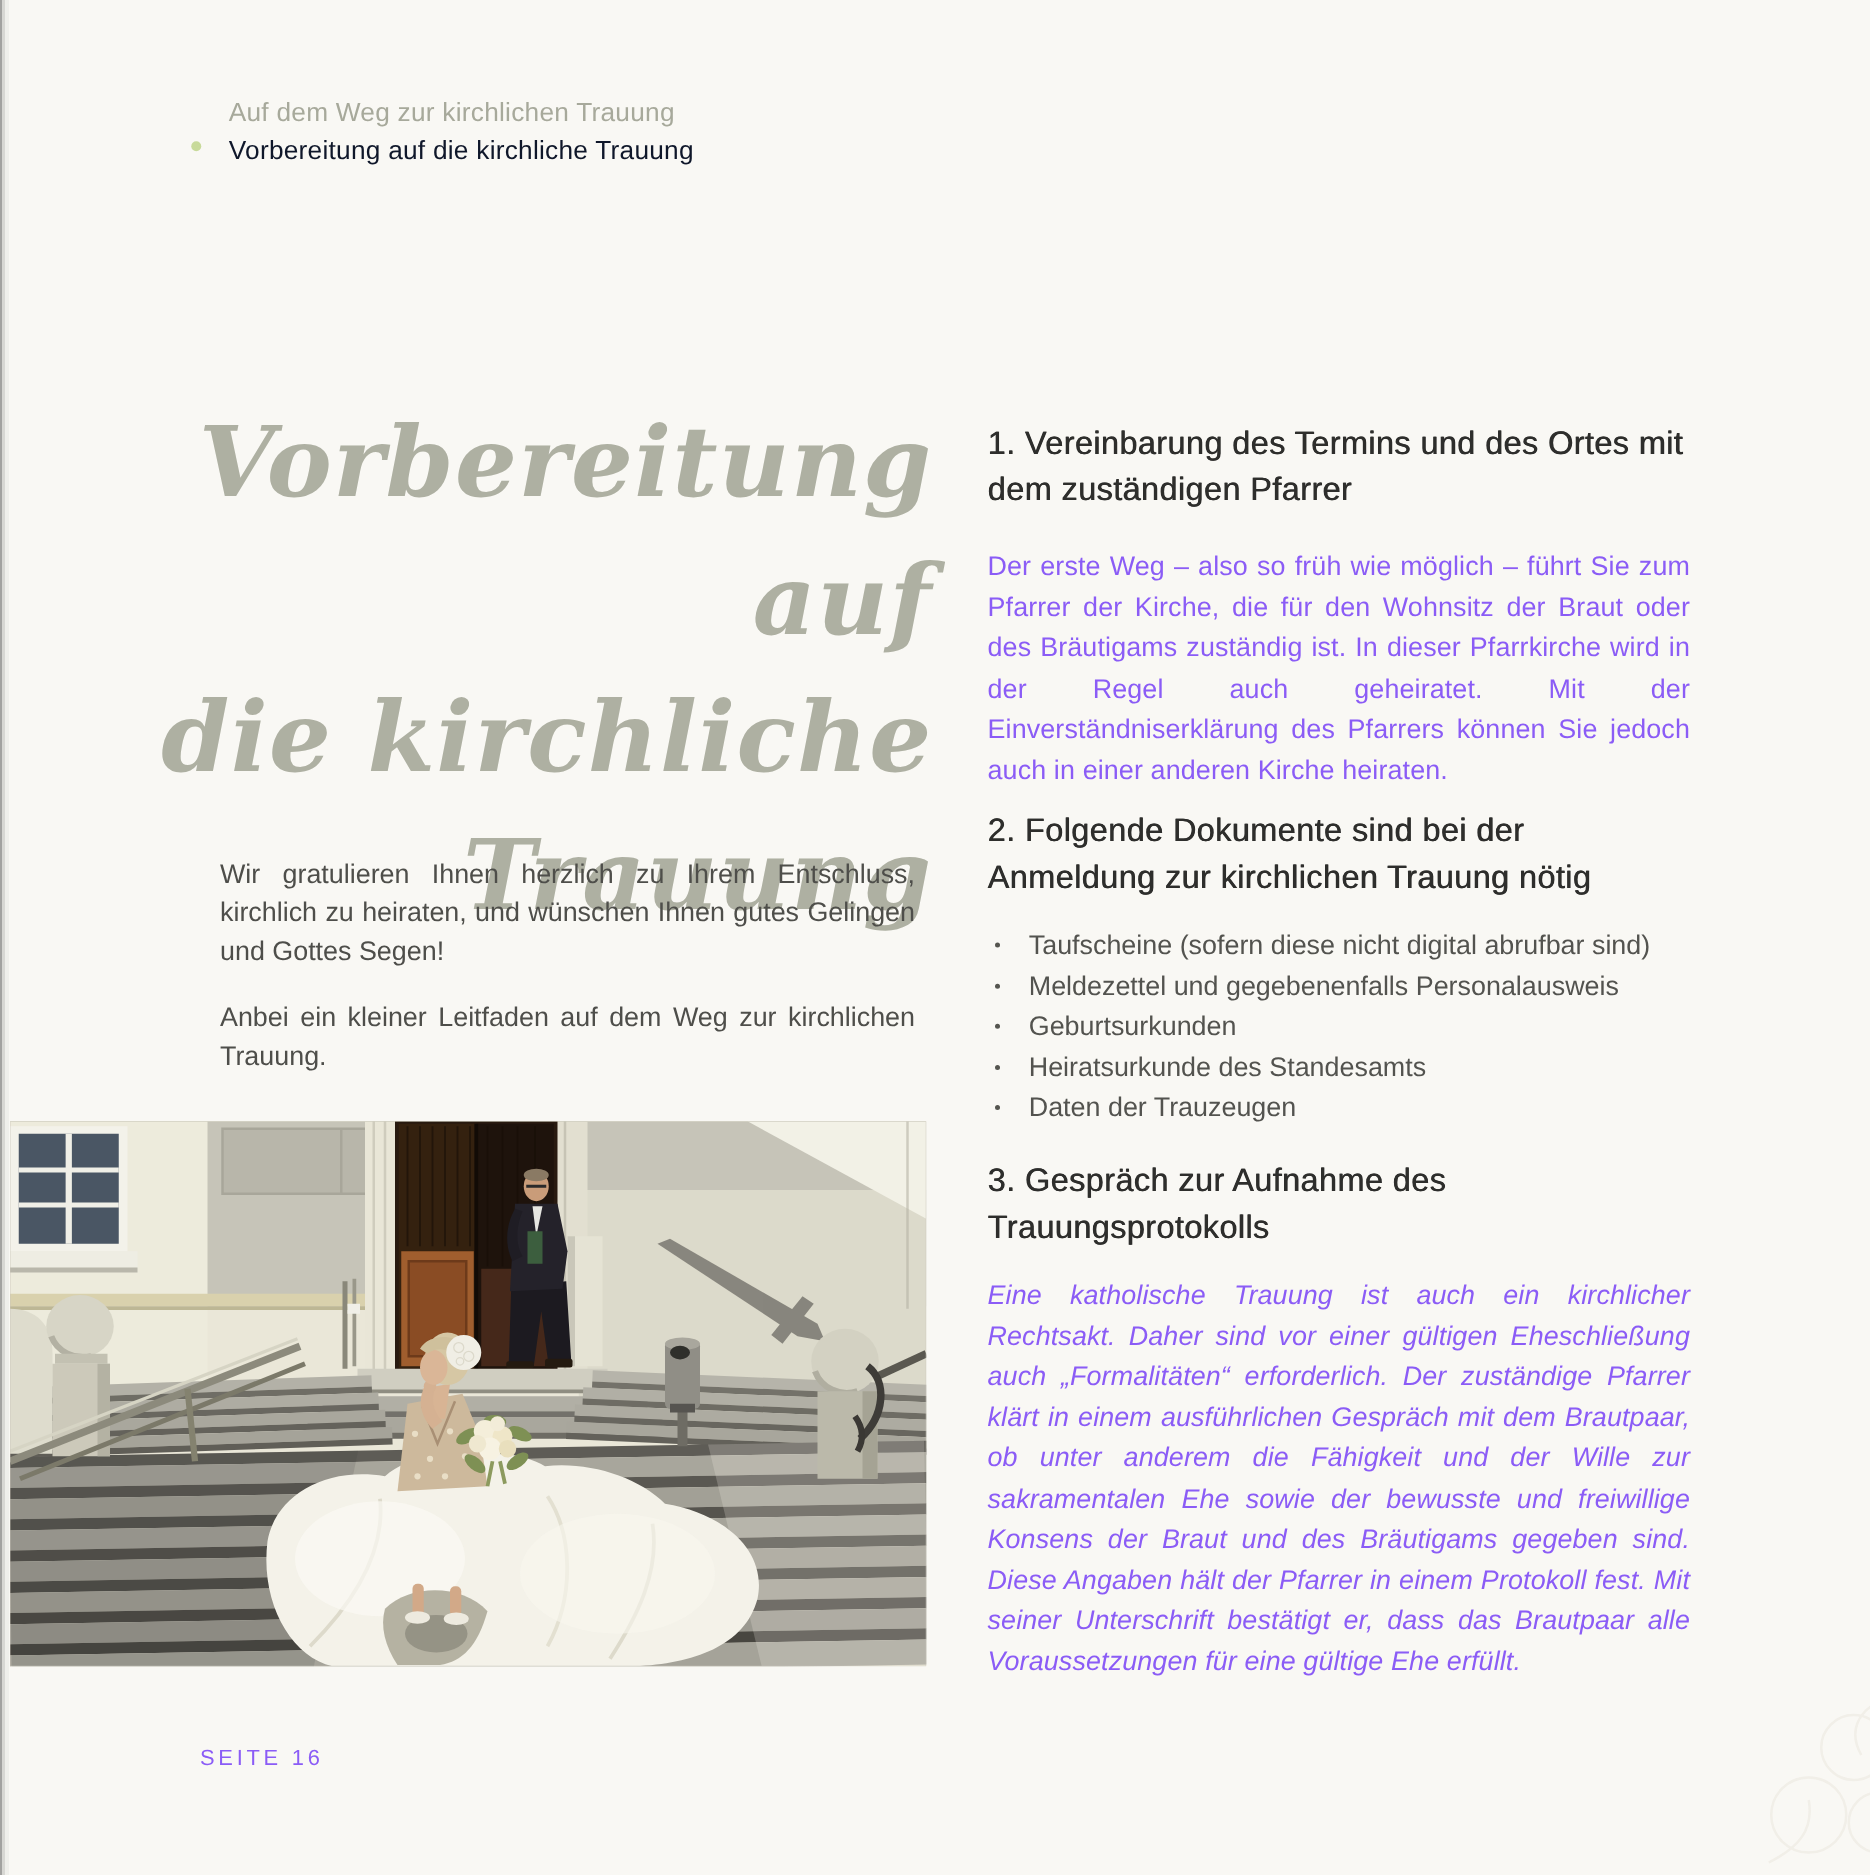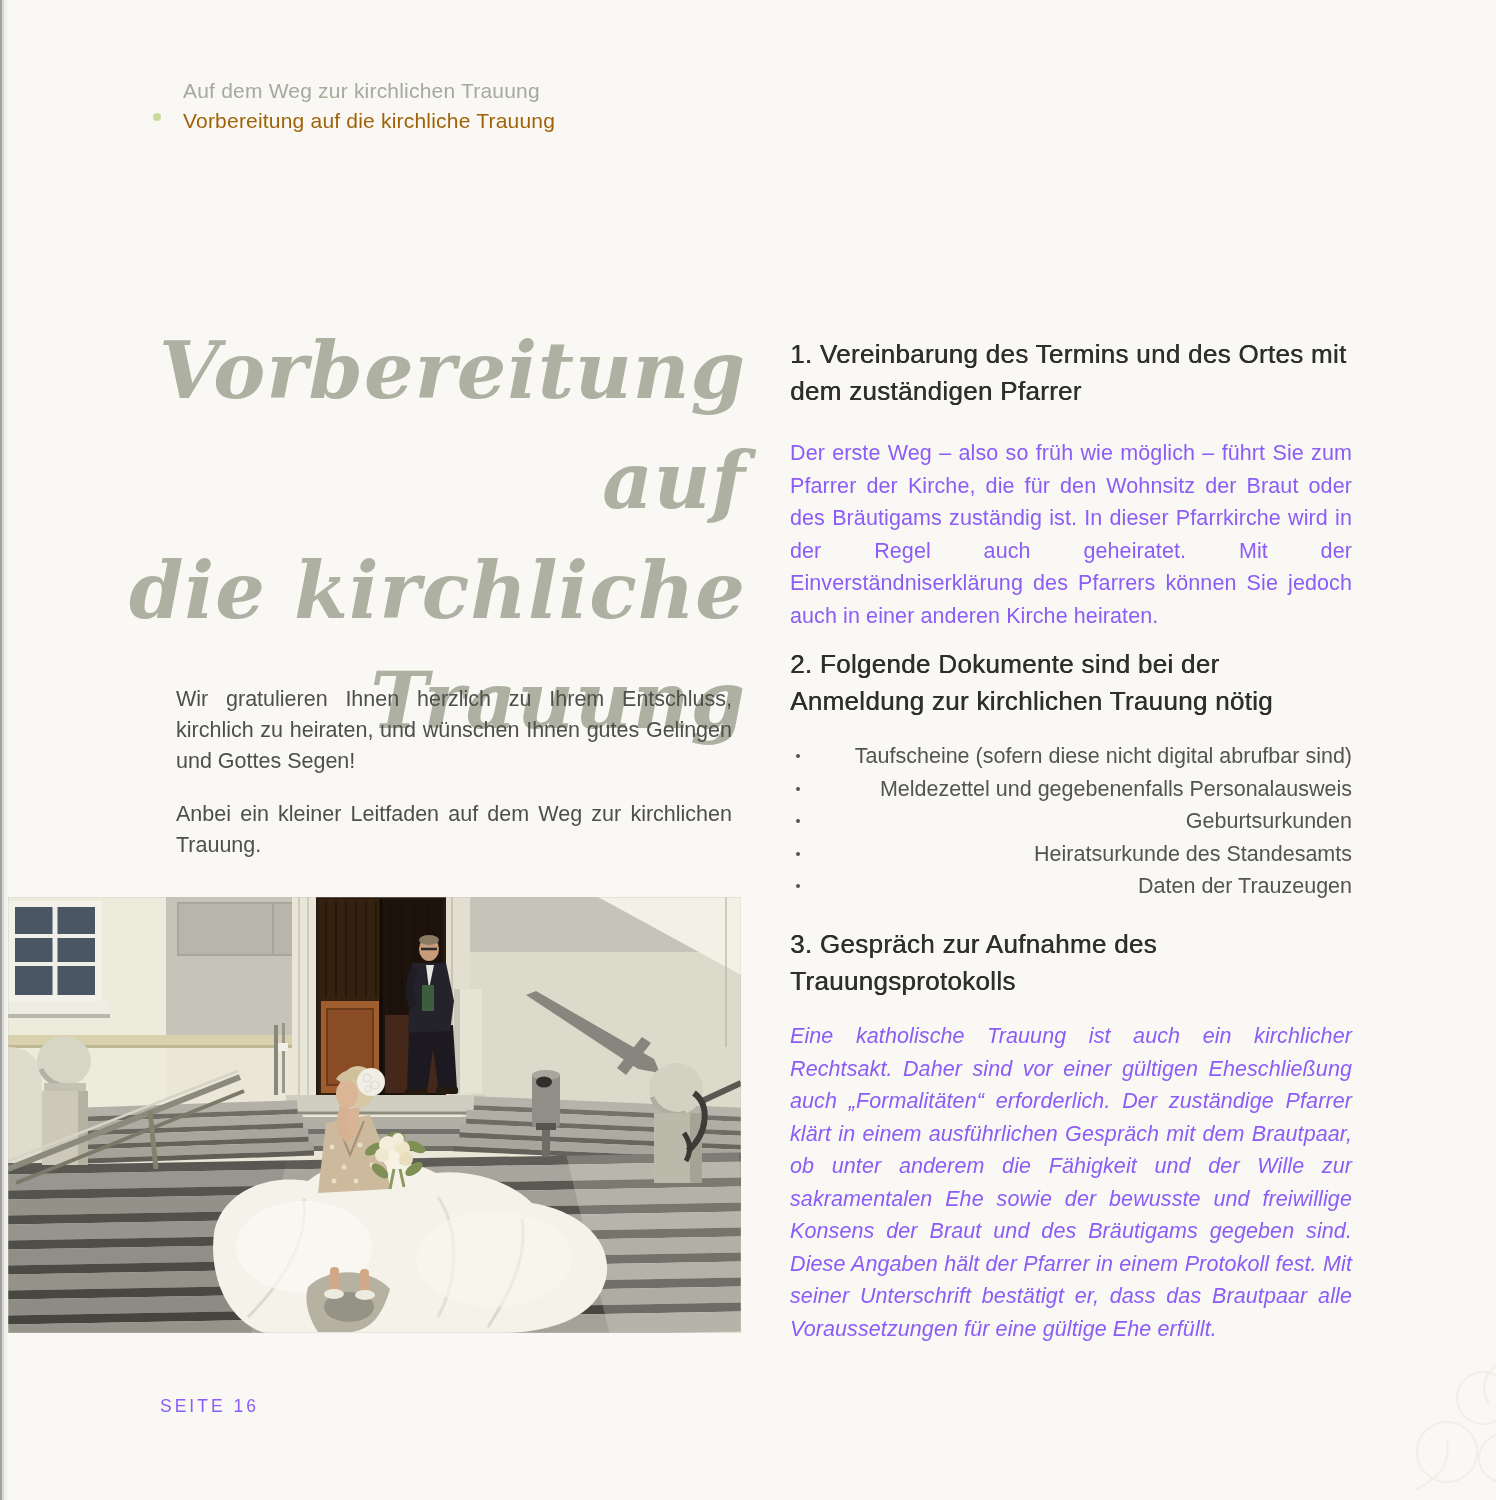--- a/index.html
+++ b/index.html
@@ -12,21 +12,21 @@
     overflow:hidden;
     padding-left:29px;
   }
   .scan-edge{
     position:absolute;left:0;top:0;width:9px;height:100%;
     background:linear-gradient(90deg,#a2a2a0 0 2px,#d7d7d3 2px 4px,#efefeb 4px 7px,rgba(255,255,255,0) 7px);
   }
   
   .breadcrumb{position:absolute;left:183px;top:76px;font-size:21px;line-height:30px;}
   .breadcrumb .bc-top{color:#a7a99b;letter-spacing:.2px;}
-  .breadcrumb .bc-cur{color:#a16207;letter-spacing:.2px;}
+  .breadcrumb .bc-cur{color:#0f172a;letter-spacing:.2px;}
   .bc-dot{position:absolute;left:153px;top:113px;width:8px;height:8px;border-radius:50%;background:#c8da9a;}
   
   .script-title{
     position:absolute;left:86px;top:316px;width:660px;
     text-align:right;
     font-family:"DejaVu Serif",serif;font-style:italic;font-weight:700;
     font-size:78px;line-height:110px;color:#aeb0a2;letter-spacing:1px;
   }
   
   .intro{position:absolute;left:176px;top:684px;width:556px;
@@ -45,21 +45,21 @@
   .rcol .body{
     position:absolute;margin:0;width:562px;
     font-size:21.5px;line-height:32.5px;color:#8b5cf6;
     text-align:justify;hyphens:auto;letter-spacing:.1px;
   }
   .h1{top:336px;} .p1{top:437px;}
   .h2{top:646px;} .ul2{top:740px;}
   .h3{top:926px;} .p3{top:1020px;font-style:italic;}
   .doc-list{position:absolute;left:0;width:562px;margin:0;padding:0;list-style:none;
     font-size:21.5px;line-height:32.5px;color:#53534f;}
-  .doc-list li{position:relative;padding-left:33px;text-align:right;}
+  .doc-list li{position:relative;padding-left:33px;}
   .doc-list li .dot{position:absolute;left:6px;top:14px;width:4px;height:4px;border-radius:50%;background:#55554f;}
   
   .footer{position:absolute;left:160px;top:1396px;font-size:17.5px;letter-spacing:3px;color:#8b5cf6;}
   
   .watermark{position:absolute;right:0;bottom:0;opacity:.5;}
 </style>
 </head>
 <body>
 
 <div class="page">

